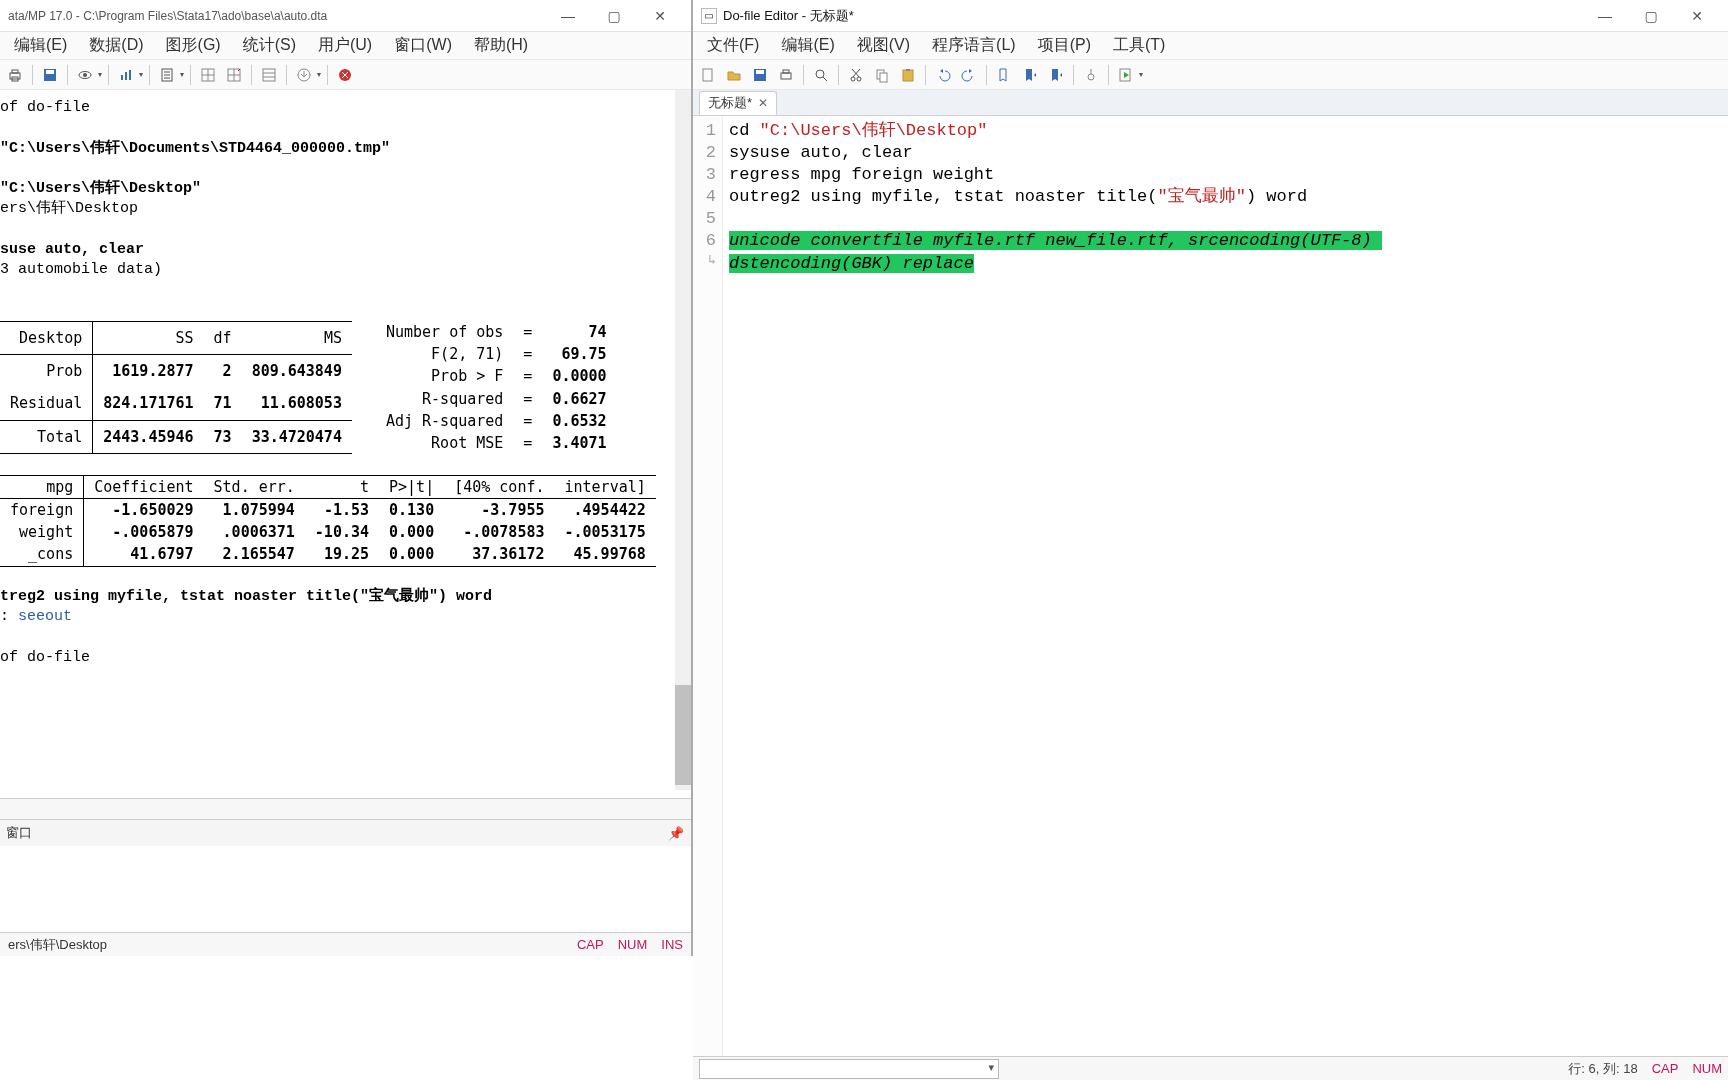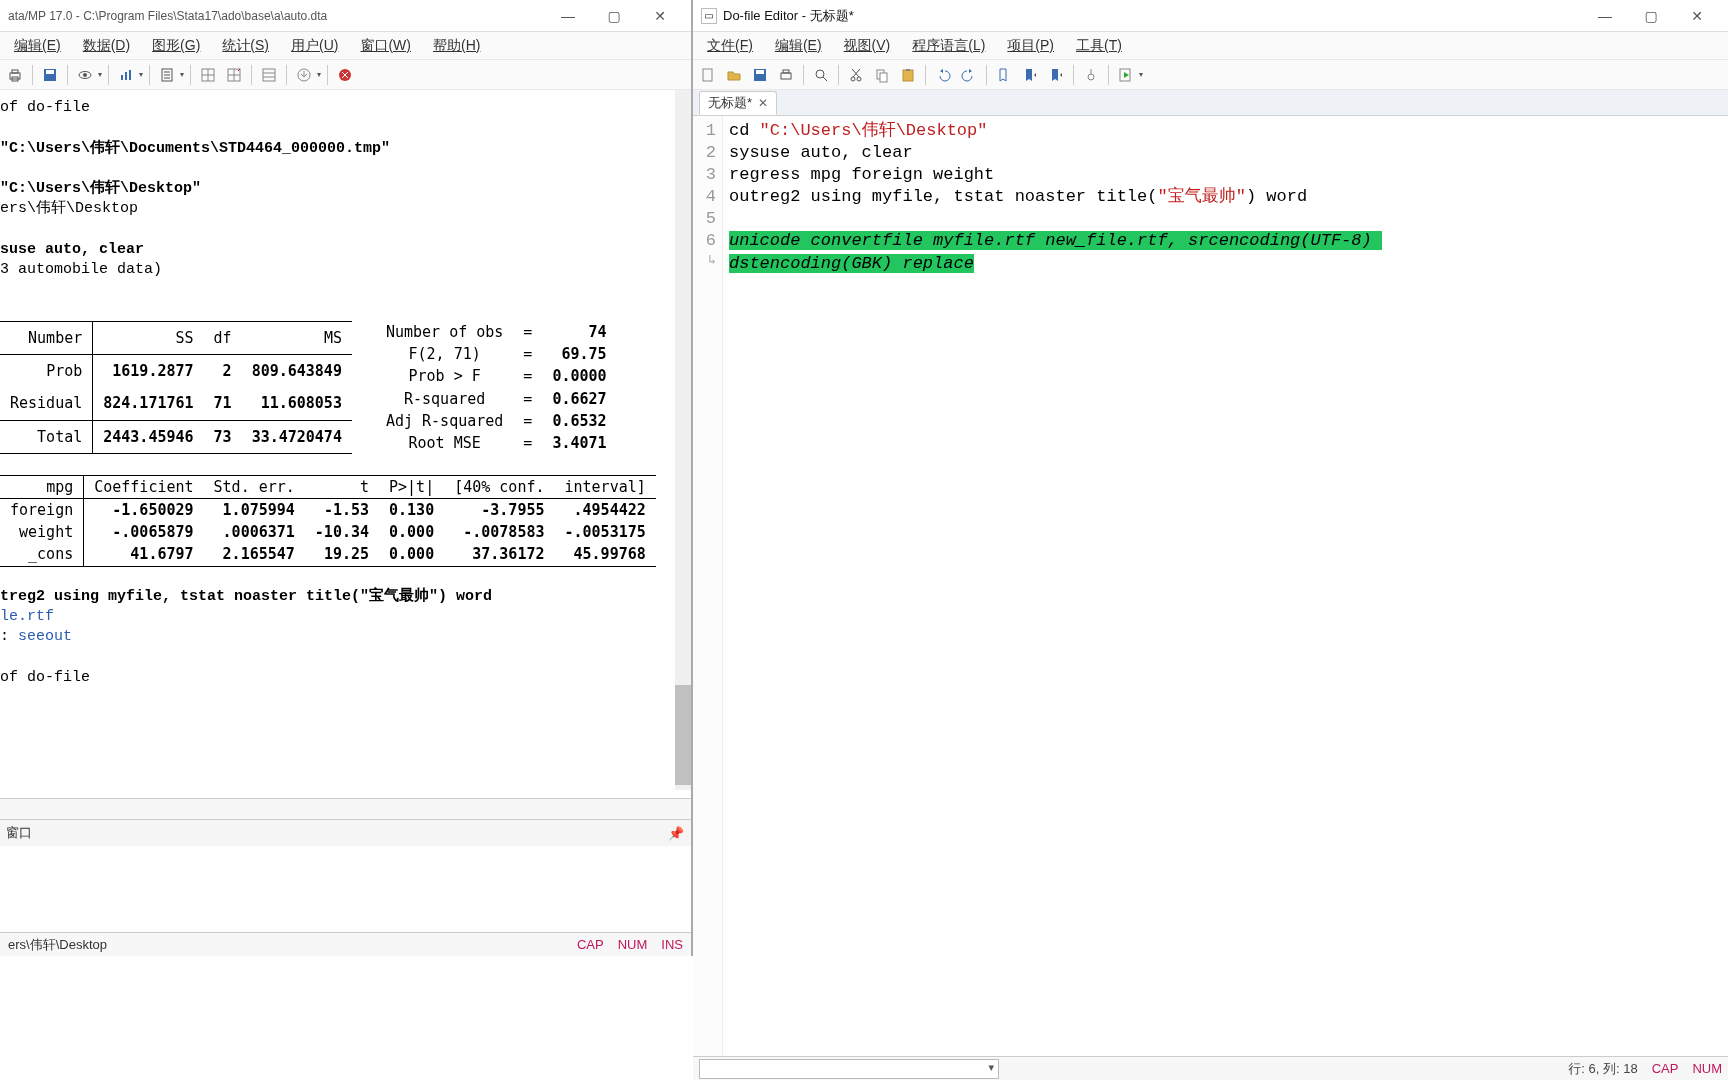--- a/index.html
+++ b/index.html
@@ -5,35 +5,35 @@
   * { box-sizing: border-box; margin: 0; padding: 0; }
   html, body { width: 1728px; height: 1080px; font-family: "Segoe UI", Tahoma, sans-serif; font-size: 13px; background: #fff; overflow: hidden; }
   .desktop { display: flex; width: 1728px; height: 1080px; }
 
   
   .win-left { width: 693px; height: 956px; display: flex; flex-direction: column; border-right: 2px solid #aaa; background: #fff; }
   .titlebar { height: 32px; background: #fff; display: flex; align-items: center; padding: 0 8px; border-bottom: 1px solid #e0e0e0; font-size: 12px; color: #555; }
   .titlebar .title-text { flex: 1; }
   .winbtns { display: flex; gap: 0; }
   .winbtn { width: 46px; height: 30px; display: flex; align-items: center; justify-content: center; color: #555; font-size: 14px; }
-  .menubar { height: 28px; display: flex; align-items: center; padding: 0 4px; gap: 2px; border-bottom: 1px solid #e8e8e8; background: #fafafa; font-size: 14px; color: #333; text-decoration: underline; }
+  .menubar { height: 28px; display: flex; align-items: center; padding: 0 4px; gap: 2px; border-bottom: 1px solid #e8e8e8; background: #fafafa; font-size: 16px; color: #333; }
   .menubar .menu-item { padding: 3px 10px; }
   .toolbar { height: 30px; display: flex; align-items: center; gap: 4px; padding: 2px 4px; border-bottom: 1px solid #e8e8e8; background: #fafafa; }
   .toolbar .tool { width: 22px; height: 22px; display: flex; align-items: center; justify-content: center; color: #444; }
   .tool svg { width: 16px; height: 16px; }
   .tb-sep { width: 1px; height: 20px; background: #ccc; margin: 0 2px; }
   .dropcaret { font-size: 8px; margin-left: -2px; color: #555; }
 
   .results { flex: 1; overflow: hidden; font-family: Consolas, "Courier New", monospace; font-size: 15px; line-height: 1.35; padding: 8px 4px 0 0; color: #000; position: relative; }
   .results-inner { padding-right: 14px; }
   .cmdline-bold { font-weight: bold; }
   .stata-link { color: #2a5db0; }
   table.reg { border-collapse: collapse; font-family: Consolas, monospace; font-size: 15px; white-space: nowrap; }
   table.reg td, table.reg th { padding: 1px 10px; text-align: right; font-weight: normal; }
-  table.reg .l { text-align: center; }
+  table.reg .l { text-align: right; }
   table.reg .bt { border-top: 1px solid #000; }
   table.reg .bb { border-bottom: 1px solid #000; }
   table.reg .br { border-right: 1px solid #000; }
   table.reg th { font-weight: normal; }
 
   .results-scrollbar { position: absolute; right: 0; top: 0; width: 16px; height: 700px; background: #f0f0f0; }
   .results-thumb { position: absolute; right: 0; top: 595px; width: 16px; height: 100px; background: #c0c0c0; }
 
   .left-lower-sep { height: 22px; border-top: 1px solid #ccc; border-bottom: 1px solid #ccc; background: #f7f7f7; }
 
@@ -187,21 +187,21 @@
       <br>
       <div class="cmdline-bold">suse auto, clear</div>
       <div>3 automobile data)</div>
       <br>
       <br>
 
       <div style="display:flex; gap:24px;">
         <table class="reg">
           <tbody>
                 <tr class="bt">
-                  <th class="br">Number</th>
+                  <th class="br">Desktop</th>
                   <th>SS</th>
                   <th>df</th>
                   <th>MS</th>
                 </tr>
           <tr class="bt">
                   <td class="br">Prob</td>
                   <td style="font-weight:bold">1619.2877</td>
                   <td style="font-weight:bold">2</td>
                   <td style="font-weight:bold">809.643849</td>
                 </tr>
@@ -293,21 +293,20 @@
                 <td style="font-weight:bold">19.25</td>
                 <td style="font-weight:bold">0.000</td>
                 <td style="font-weight:bold">37.36172</td>
                 <td style="font-weight:bold">45.99768</td>
               </tr>
       </tbody>
           </table>
       <br>
 
       <div class="cmdline-bold">treg2 using myfile, tstat noaster title("宝气最帅") word</div>
-      <div><span class="stata-link">le.rtf</span></div>
       <div>: <span class="stata-link">seeout</span></div>
       <br>
       <div>of do-file</div>
      </div>
      <div class="results-scrollbar"></div>
      <div class="results-thumb"></div>
     </div>
 
     <div class="left-lower-sep"></div>
 

